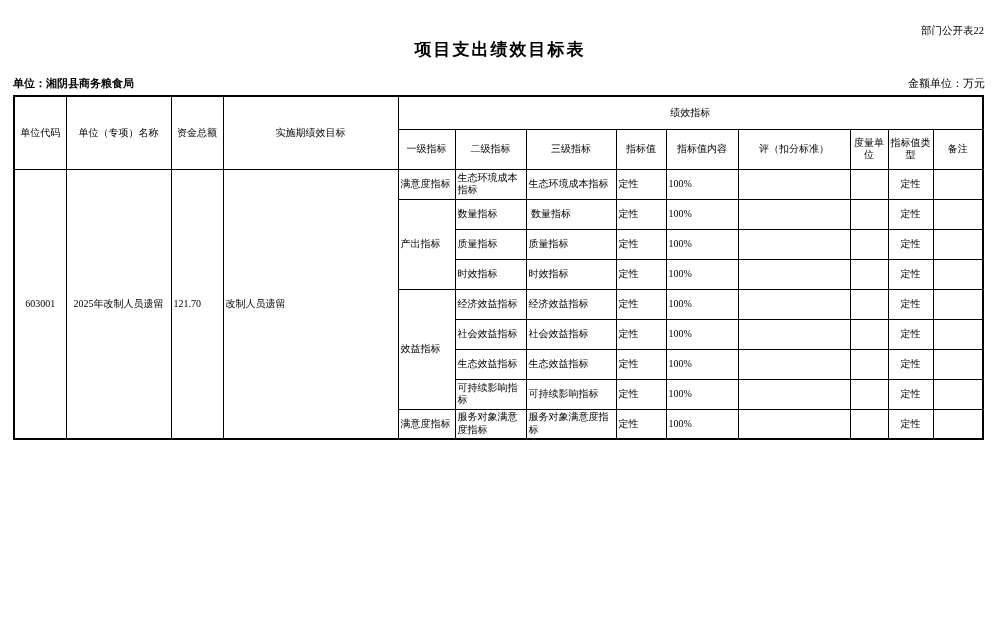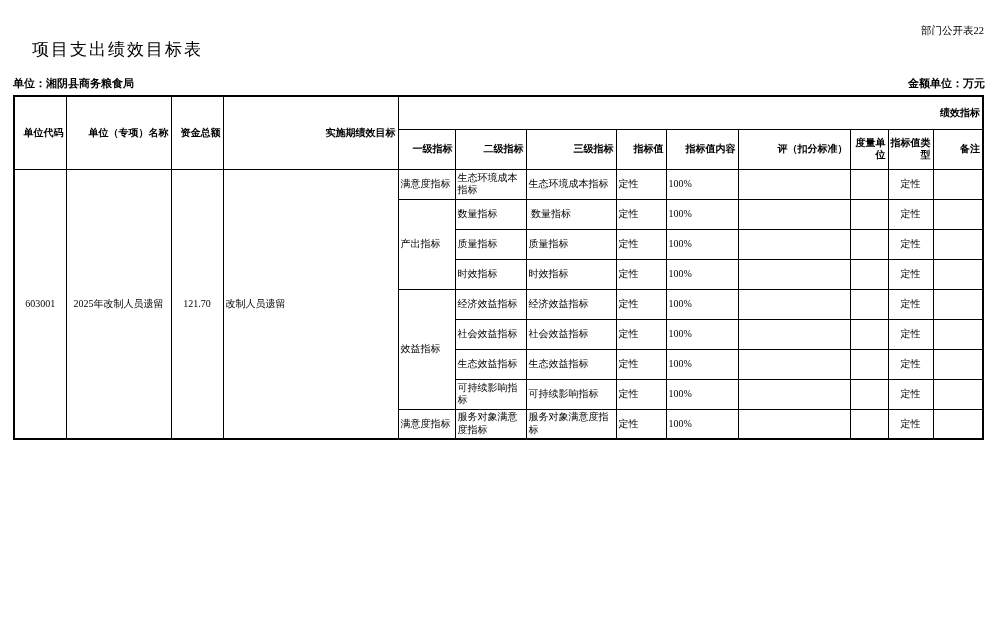--- a/index.html
+++ b/index.html
@@ -15,66 +15,66 @@
     position: absolute;
     top: 24px;
     right: 16px;
     font-size: 10.5px;
   }
   .page-title {
     position: absolute;
     top: 38px;
     left: 0;
     width: 100%;
+    text-align: center;
     font-size: 17px;
-    font-weight: normal;
+    font-weight: bold;
     letter-spacing: 2px;
-    padding-left: 32px;
   }
   .meta-line {
     position: absolute;
     top: 76px;
     left: 13px;
     width: 972px;
     display: flex;
     justify-content: space-between;
     align-items: flex-end;
     font-size: 11px;
   }
   .meta-left { font-weight: bold; }
-  .meta-right { font-weight: bold; text-align: right; }
+  .meta-right { font-weight: normal; text-align: right; }
   table.perf-table {
     position: absolute;
     top: 95px;
     left: 13px;
     width: 969px;
     border-collapse: collapse;
     table-layout: fixed;
     border: 2px solid #000;
   }
   .perf-table th, .perf-table td {
     border: 1px solid #000;
     font-size: 10px;
     line-height: 1.25;
     padding: 1px 2px;
     overflow: hidden;
     vertical-align: middle;
     word-break: break-all;
   }
   .perf-table th {
-    font-weight: bold;
-    text-align: right;
+    font-weight: normal;
+    text-align: center;
   }
   .perf-table td {
     font-weight: normal;
     text-align: left;
     white-space: pre-wrap;
   }
   .perf-table td.ac { text-align: center; }
-  .perf-table td.ar { text-align: center; }
+  .perf-table td.ar { text-align: left; }
   tr.hdr-row-1 { height: 33px; }
   tr.hdr-row-2 { height: 40px; margin-top: 32px; }
   tr.data-row  { height: 30px; }
 </style>
 </head>
 <body>
 
 <div class="corner-label">部门公开表22</div>
 
 <div class="page-title">项目支出绩效目标表</div>

